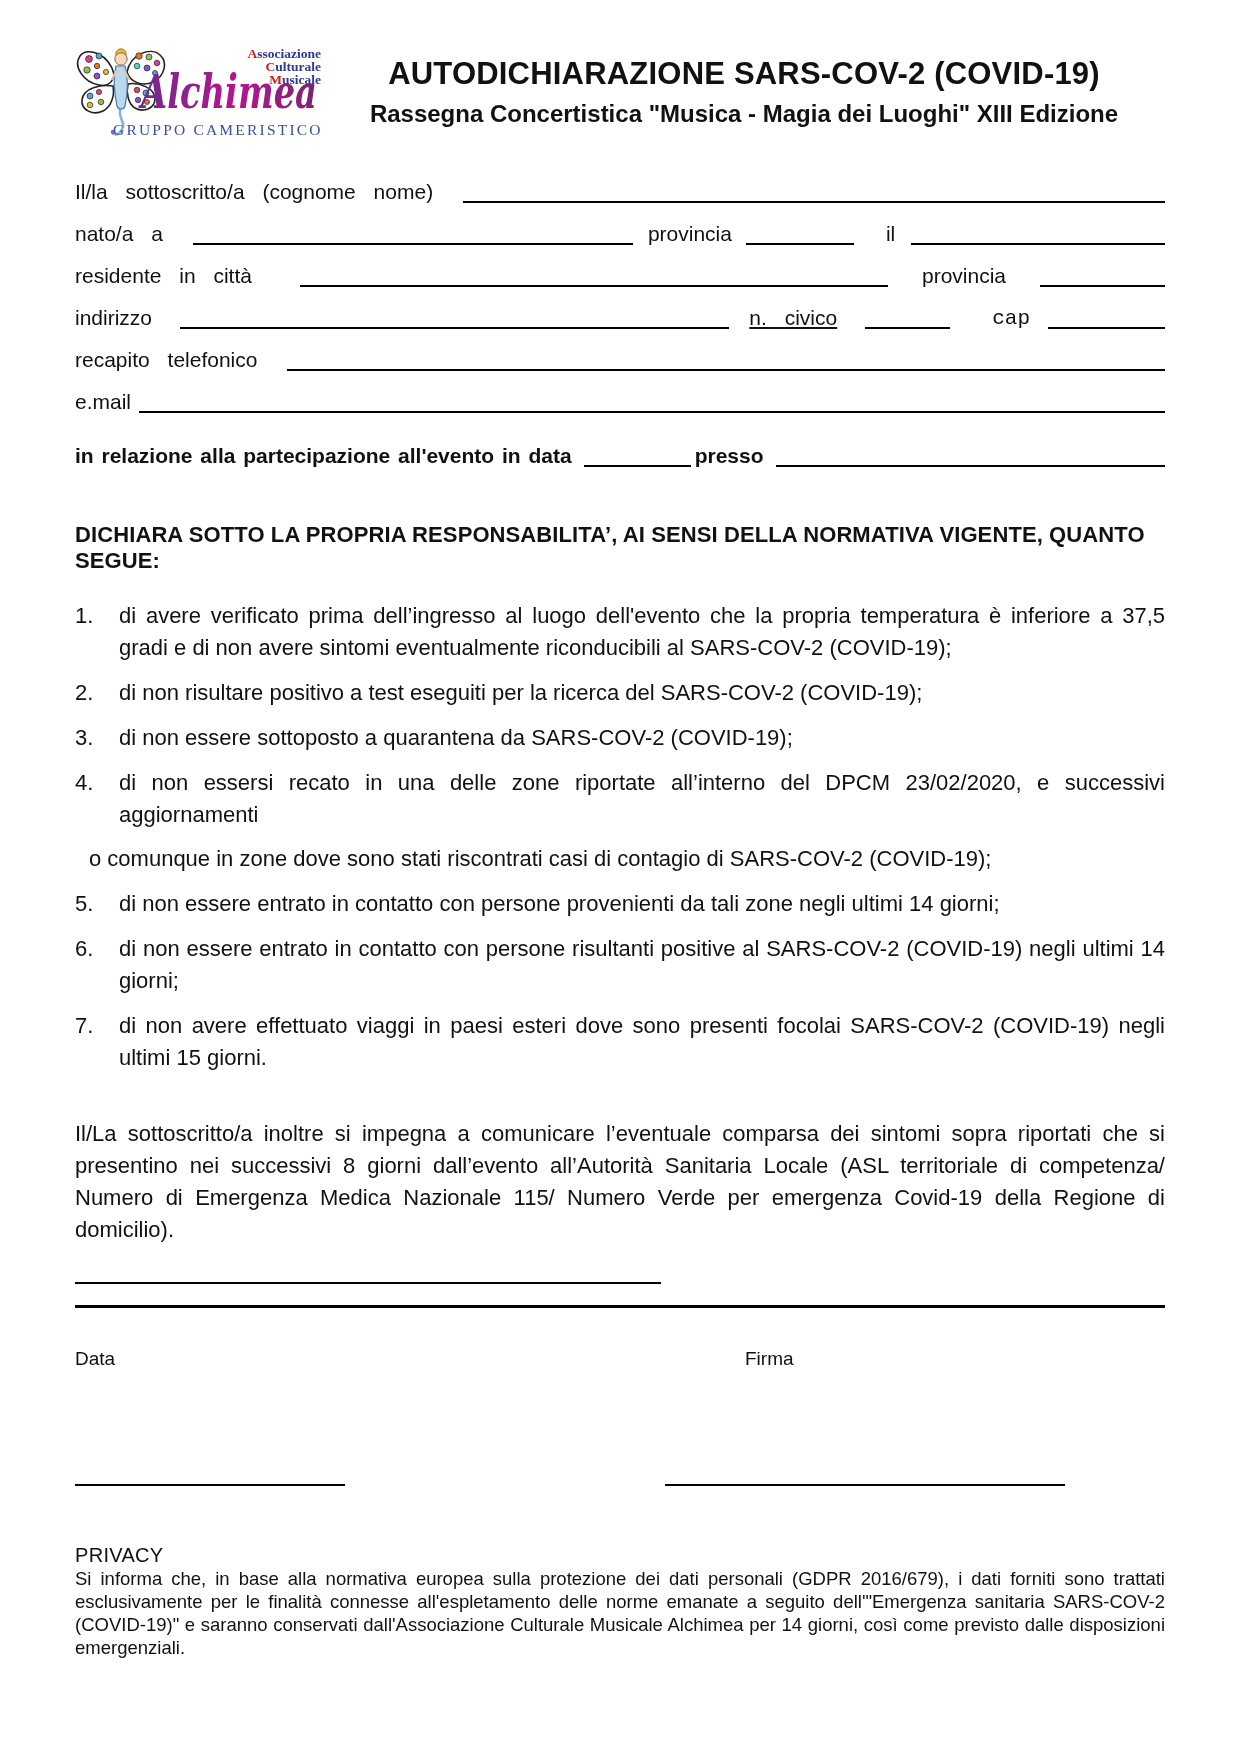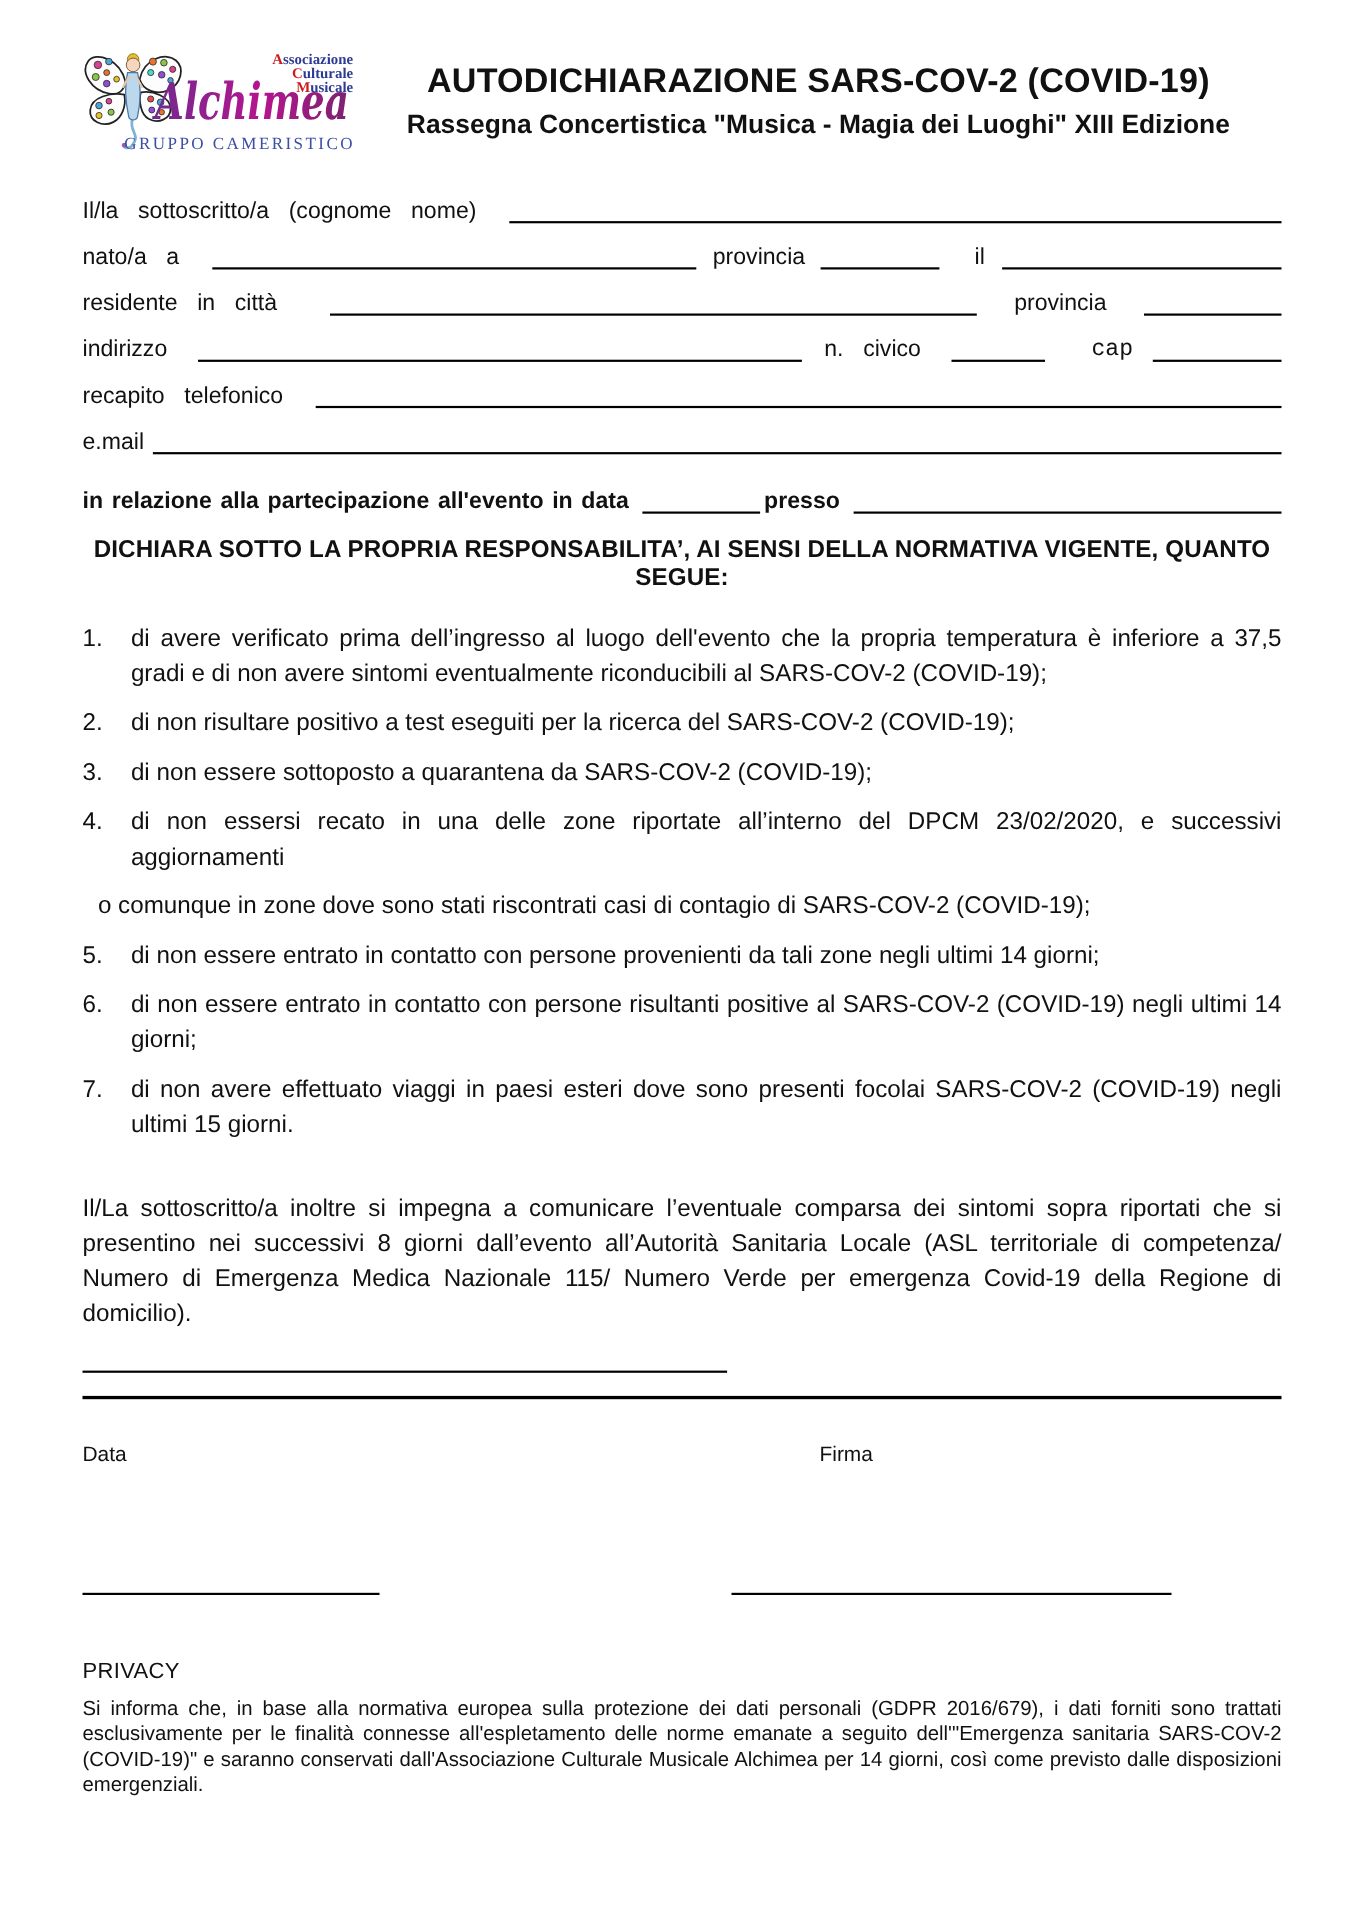--- a/index.html
+++ b/index.html
@@ -24,32 +24,32 @@
   [data-name="subscriber-name-field"]{flex:1;margin-left:30px;}
   [data-name="birth-city-field"]{width:440px;margin-left:30px;}
   [data-name="birth-province-label"]{margin-left:15px;}
   [data-name="birth-province-field"]{width:108px;margin-left:14px;}
   [data-name="birth-date-label"]{margin-left:32px;}
   [data-name="birth-date-field"]{flex:1;margin-left:16px;}
   [data-name="residence-city-field"]{flex:1;margin-left:48px;}
   [data-name="residence-province-label"]{margin-left:34px;}
   [data-name="residence-province-field"]{width:125px;margin-left:34px;}
   [data-name="address-field"]{flex:1;margin-left:28px;}
-  [data-name="street-number-label"]{margin-left:20px;}
+  [data-name="street-number-label"]{margin-left:20px;text-decoration:underline;}
   [data-name="street-number-field"]{width:85px;margin-left:28px;}
   [data-name="postal-code-label"]{margin-left:42px;font-family:Liberation Mono, monospace;}
   [data-name="postal-code-field"]{width:117px;margin-left:18px;}
   [data-name="phone-field"]{flex:1;margin-left:30px;}
   [data-name="email-field"]{flex:1;margin-left:8px;}
   [data-name="event-date-field"]{width:107px;margin-left:12px;}
   [data-name="event-venue-label"]{margin-left:4px;}
   [data-name="event-venue-field"]{flex:1;margin-left:12px;}
 
   
-  .decl-heading{font-size:22px;font-weight:bold;margin-top:16px;letter-spacing:.1px;text-align:center;}
+  .decl-heading{font-size:22px;font-weight:bold;margin-top:52px;letter-spacing:.1px;}
   .decl-list{margin-top:26px;}
   .decl-item{display:flex;font-size:22px;line-height:32px;margin-bottom:13px;}
   .decl-num{flex:none;width:44px;}
   .decl-body{flex:1;}
   .decl-text{text-align:justify;}
   .decl-sub{text-align:justify;margin:12px 0 0 -30px;}
 
   
   .para{font-size:22px;line-height:32px;text-align:justify;}
   .para-commitment{margin-top:44px;}
@@ -60,21 +60,21 @@
   
   .signature{position:relative;height:150px;margin-top:40px;font-size:19px;}
   .sig-date-label{position:absolute;left:0;top:0;}
   .sig-firma-label{position:absolute;left:670px;top:0;}
   .sig-date-line{position:absolute;left:0;top:108px;width:270px;border-bottom:2px solid #000;}
   .sig-firma-line{position:absolute;left:590px;top:108px;width:400px;border-bottom:2px solid #000;}
 
   
   .privacy{margin-top:46px;}
   .privacy-heading{font-size:20px;letter-spacing:.3px;}
-  .privacy-text{font-size:18.5px;line-height:23px;text-align:justify;margin-top:10px;}
+  .privacy-text{font-size:18.5px;line-height:23px;text-align:justify;}
 </style>
 </head>
 <body>
 
 <div class="page" data-name="document-page">
 
   <div class="header" data-name="header">
     <div class="logo" data-name="alchimea-logo">
       <svg viewBox="0 0 248 96" width="248" height="96" data-name="butterfly-fairy-logo-icon">
         <defs>

